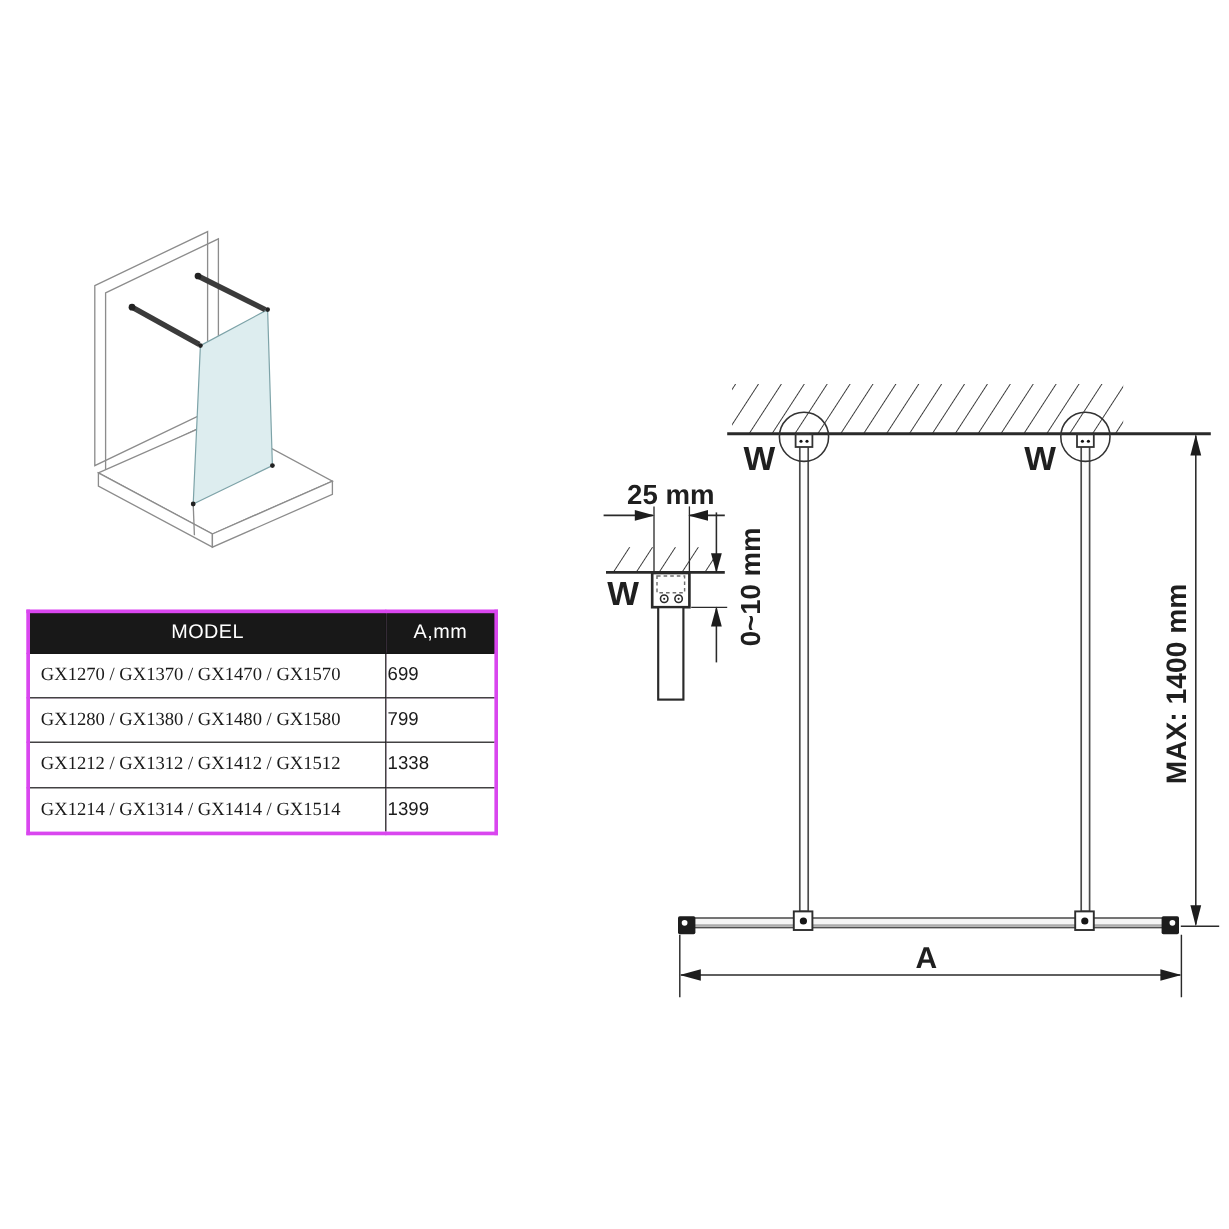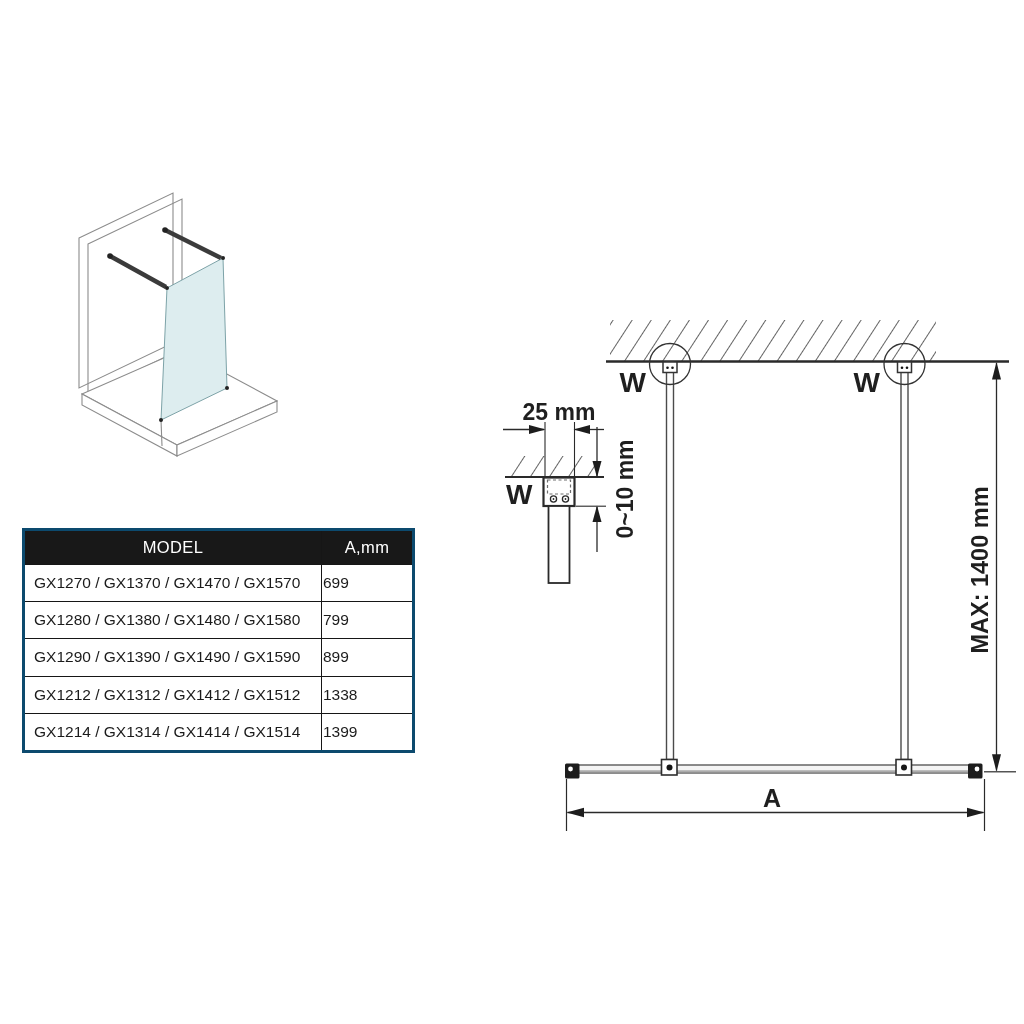--- a/index.html
+++ b/index.html
@@ -4,34 +4,34 @@
 <style>
   html,body{margin:0;padding:0;}
   body{
     width:1024px;height:1024px;background:#ffffff;
     font-family:"Liberation Sans",sans-serif;overflow:hidden;
   }
   .canvas{position:relative;width:1024px;height:1024px;background:#fff;}
   svg.layer{position:absolute;left:0;top:0;}
   
   table.spec{
-    position:absolute;left:22px;top:528px;width:390px;
+    position:absolute;left:22px;top:508px;width:390px;
     border-collapse:collapse;table-layout:fixed;background:#f0abfc;
-    border:3px solid #0c4a6e;
+    border:3px solid #d946ef;
   }
   table.spec thead th{
     background:#181818;color:#fff;font-weight:400;font-size:16.5px;
     height:31px;letter-spacing:.4px;border:1.6px solid #161616;
     text-align:center;vertical-align:middle;
   }
   table.spec tbody td{
     border:1.6px solid #161616;font-size:15.5px;color:#1b1b1b;
     height:34.2px;vertical-align:middle;background:#fff;white-space:nowrap;
   }
-  table.spec td.model-cell{text-align:left;padding-left:9px;}
+  table.spec td.model-cell{text-align:left;padding-left:9px;font-family:Liberation Serif, serif;}
   table.spec td.value-cell{text-align:left;}
   .dimtext{fill:#1f1f1f;font-weight:600;}
 </style>
 </head>
 <body>
 
 <div class="canvas">
 
   <svg class="layer" width="1024" height="1024" viewBox="0 0 1024 1024">
     <defs>
@@ -148,24 +148,20 @@
     <tbody>
         <tr>
           <td class="model-cell">GX1270 / GX1370 / GX1470 / GX1570</td>
           <td class="value-cell">699</td>
         </tr>
         <tr>
           <td class="model-cell">GX1280 / GX1380 / GX1480 / GX1580</td>
           <td class="value-cell">799</td>
         </tr>
         <tr>
-          <td class="model-cell">GX1290 / GX1390 / GX1490 / GX1590</td>
-          <td class="value-cell">899</td>
-        </tr>
-        <tr>
           <td class="model-cell">GX1212 / GX1312 / GX1412 / GX1512</td>
           <td class="value-cell">1338</td>
         </tr>
         <tr>
           <td class="model-cell">GX1214 / GX1314 / GX1414 / GX1514</td>
           <td class="value-cell">1399</td>
         </tr>
       </tbody>
   </table>
 

